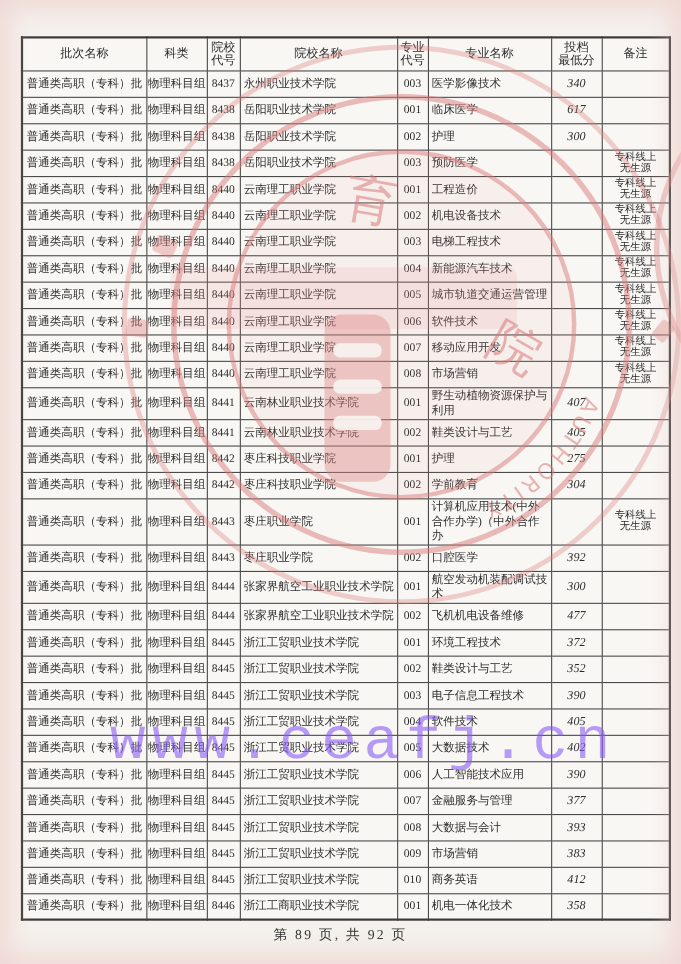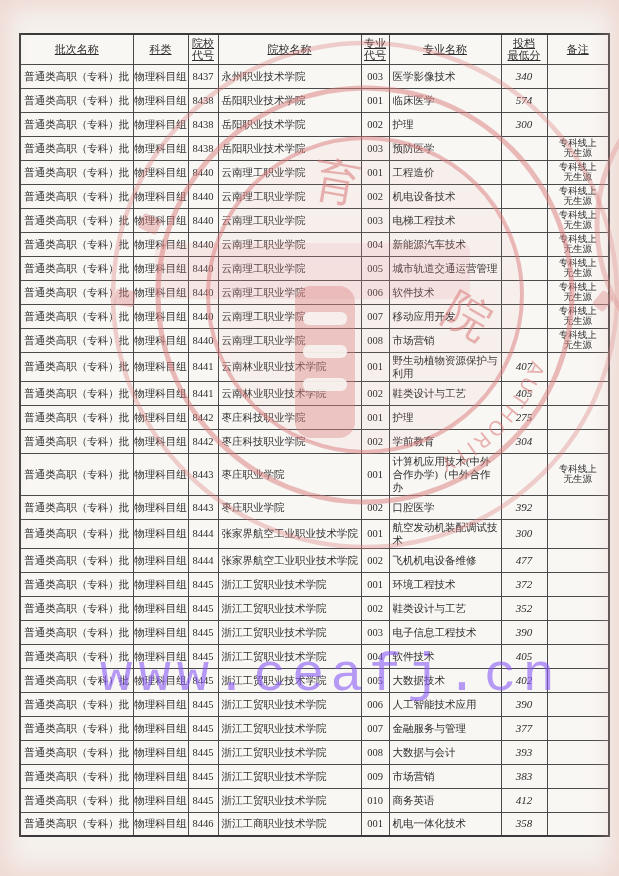--- a/index.html
+++ b/index.html
@@ -37,21 +37,21 @@
     border: 1px solid #4a4a4a;
     font-weight: normal;
     font-size: 10.5px;
     line-height: 13px;
     text-align: center;
     vertical-align: middle;
     overflow: hidden;
     padding: 1px 2px;
     color: #2d2d2d;
   }
-  .score-table thead tr { height: 30px; text-decoration: underline; }
+  .score-table thead tr { height: 30px; }
   .score-table tbody tr { height: 24px; }
   .score-table th { font-size: 11px; white-space: pre-line; line-height: 12.5px; }
   
   col.w0 { width: 113px; } col.w1 { width: 55px; }  col.w2 { width: 30px; }
   col.w3 { width: 143px; } col.w4 { width: 28px; }  col.w5 { width: 112px; }
   col.w6 { width: 46px; }  col.w7 { width: 62px; }
   .score-table td.c1 { padding: 1px 0; }
   .score-table td.c3, .score-table td.c5 { text-align: left; padding-left: 3px; padding-right: 1px; }
   .score-table td.c6 { font-size: 11px; font-style: italic; }
   .score-table td.c7 {
@@ -131,21 +131,21 @@
           <td class="c6">340</td>
           <td class="c7"></td>
         </tr>
         <tr>
           <td class="c0">普通类高职（专科）批</td>
           <td class="c1">物理科目组</td>
           <td class="c2">8438</td>
           <td class="c3">岳阳职业技术学院</td>
           <td class="c4">001</td>
           <td class="c5">临床医学</td>
-          <td class="c6">574</td>
+          <td class="c6">617</td>
           <td class="c7"></td>
         </tr>
         <tr>
           <td class="c0">普通类高职（专科）批</td>
           <td class="c1">物理科目组</td>
           <td class="c2">8438</td>
           <td class="c3">岳阳职业技术学院</td>
           <td class="c4">002</td>
           <td class="c5">护理</td>
           <td class="c6">300</td>
@@ -477,13 +477,14 @@
       <rect x="142" y="214" width="16" height="20" rx="3" transform="rotate(-65 150 224)"></rect>
       <rect x="117" y="288" width="16" height="20" rx="3" transform="rotate(-82 125 298)"></rect>
       <rect x="596" y="292" width="14" height="18" rx="3" transform="rotate(40 603 301)"></rect>
     </g>
 
     <text font-size="20" fill="#d97c7c" opacity="0.55" letter-spacing="3" font-family="'DejaVu Sans', sans-serif">
       <textPath href="#ringArc">AUTHORITY</textPath>
     </text>
   </svg>
 
+  <div class="footer">第 89 页, 共 92 页</div>
 </div>
 
 </body></html>

